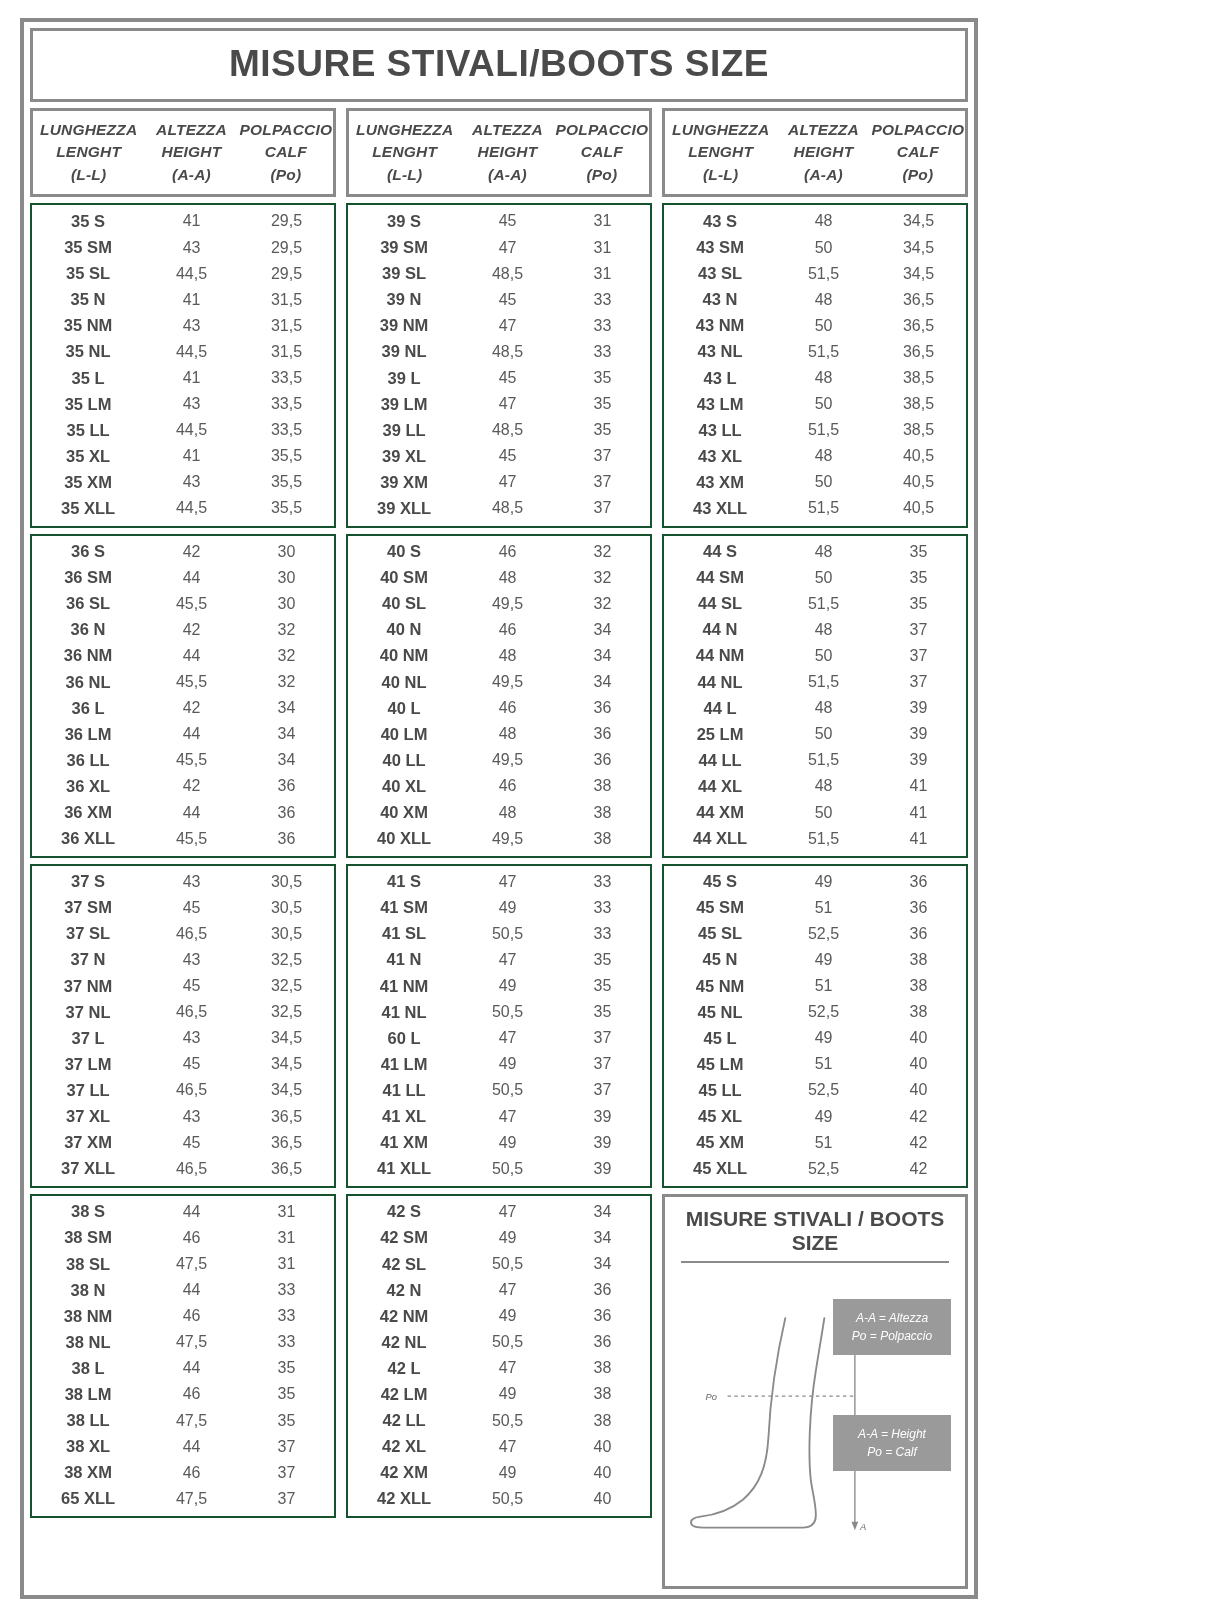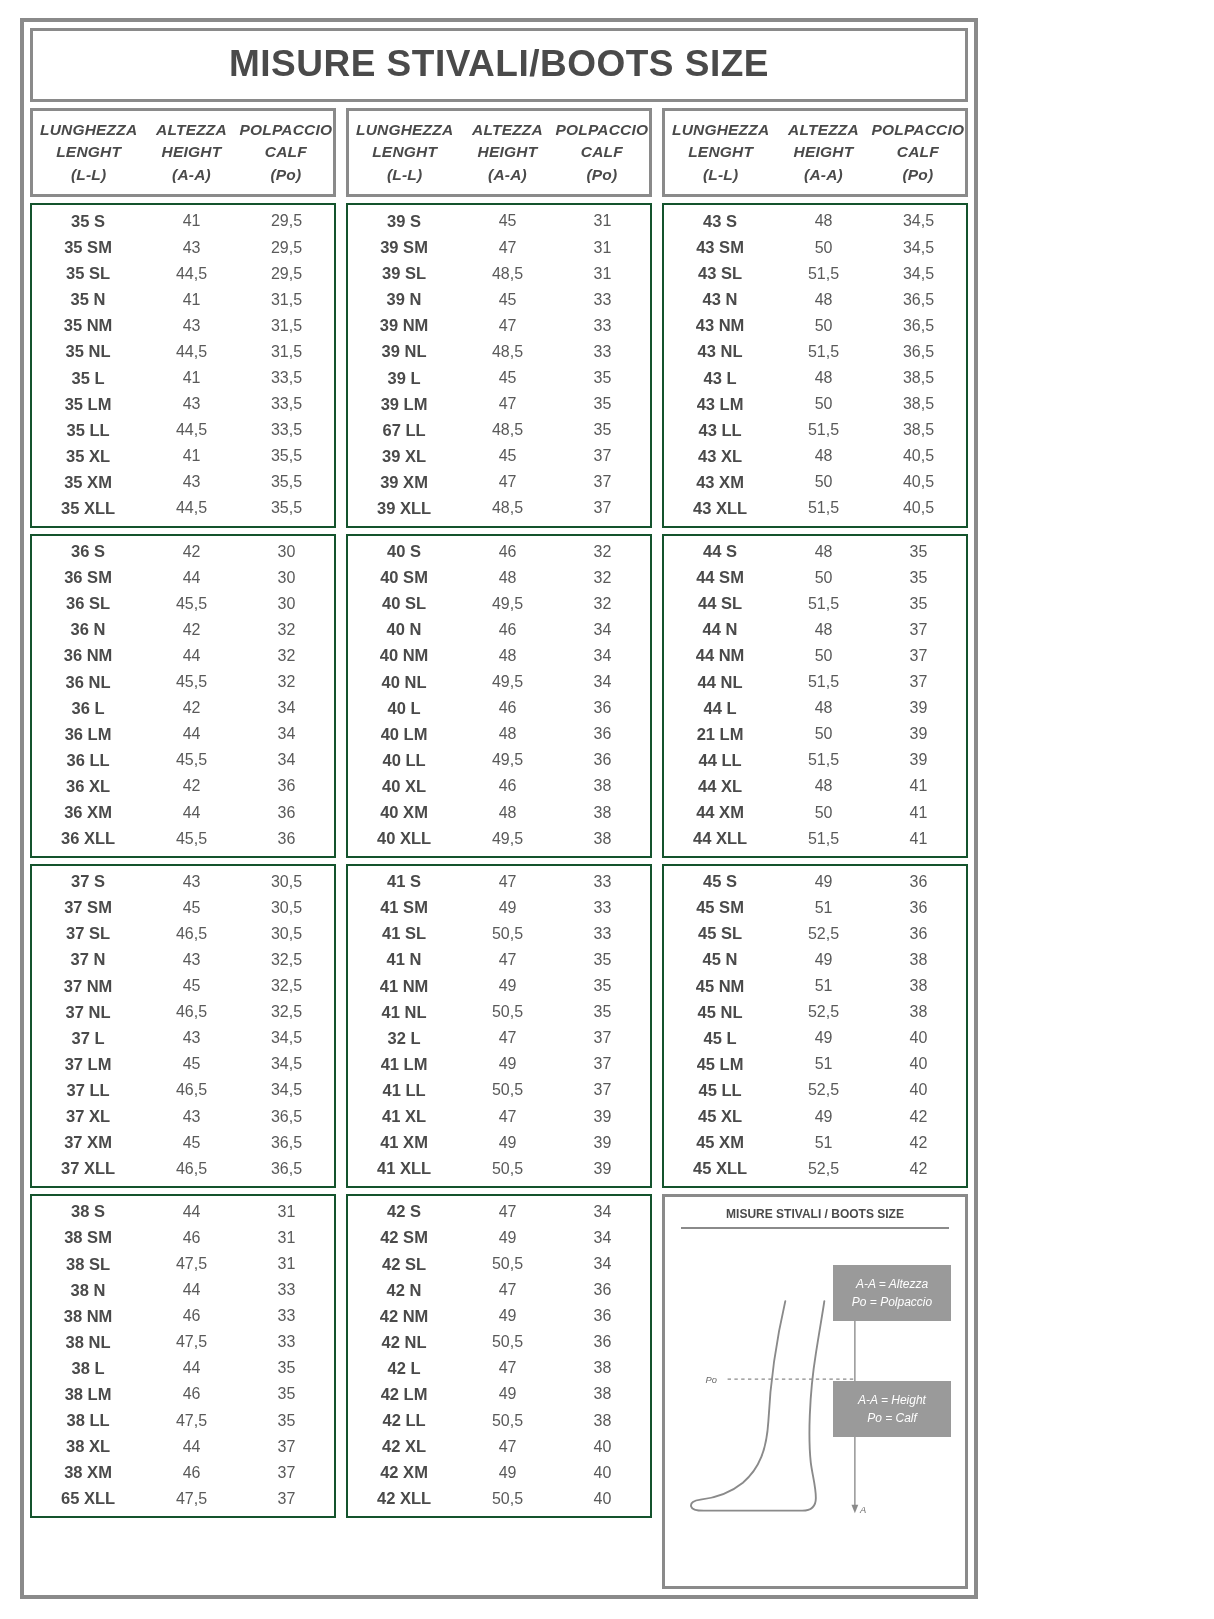--- a/index.html
+++ b/index.html
@@ -100,21 +100,21 @@
     border: 3px solid #8a8a8a;
     box-sizing: border-box;
     flex: 1;
     display: flex;
     flex-direction: column;
     padding: 8px 10px 6px 10px;
   }
   .diagram-title {
     text-align: center;
     font-weight: bold;
-    font-size: 12px;
+    font-size: 21px;
     color: #4a4a4a;
     padding-bottom: 6px;
     border-bottom: 2px solid #8a8a8a;
     margin: 2px 6px 0 6px;
   }
   .diagram-body {
     flex: 1;
     position: relative;
     min-height: 0;
   }
@@ -473,21 +473,21 @@
               <div class="cell size">39 L</div>
               <div class="cell">45</div>
               <div class="cell">35</div>
             </div>
             <div class="row">
               <div class="cell size">39 LM</div>
               <div class="cell">47</div>
               <div class="cell">35</div>
             </div>
             <div class="row">
-              <div class="cell size">67 LL</div>
+              <div class="cell size">39 LL</div>
               <div class="cell">48,5</div>
               <div class="cell">35</div>
             </div>
             <div class="row">
               <div class="cell size">39 XL</div>
               <div class="cell">45</div>
               <div class="cell">37</div>
             </div>
             <div class="row">
               <div class="cell size">39 XM</div>
@@ -587,21 +587,21 @@
               <div class="cell size">41 NM</div>
               <div class="cell">49</div>
               <div class="cell">35</div>
             </div>
             <div class="row">
               <div class="cell size">41 NL</div>
               <div class="cell">50,5</div>
               <div class="cell">35</div>
             </div>
             <div class="row">
-              <div class="cell size">32 L</div>
+              <div class="cell size">60 L</div>
               <div class="cell">47</div>
               <div class="cell">37</div>
             </div>
             <div class="row">
               <div class="cell size">41 LM</div>
               <div class="cell">49</div>
               <div class="cell">37</div>
             </div>
             <div class="row">
               <div class="cell size">41 LL</div>
@@ -798,21 +798,21 @@
               <div class="cell size">44 NL</div>
               <div class="cell">51,5</div>
               <div class="cell">37</div>
             </div>
             <div class="row">
               <div class="cell size">44 L</div>
               <div class="cell">48</div>
               <div class="cell">39</div>
             </div>
             <div class="row">
-              <div class="cell size">21 LM</div>
+              <div class="cell size">25 LM</div>
               <div class="cell">50</div>
               <div class="cell">39</div>
             </div>
             <div class="row">
               <div class="cell size">44 LL</div>
               <div class="cell">51,5</div>
               <div class="cell">39</div>
             </div>
             <div class="row">
               <div class="cell size">44 XL</div>

